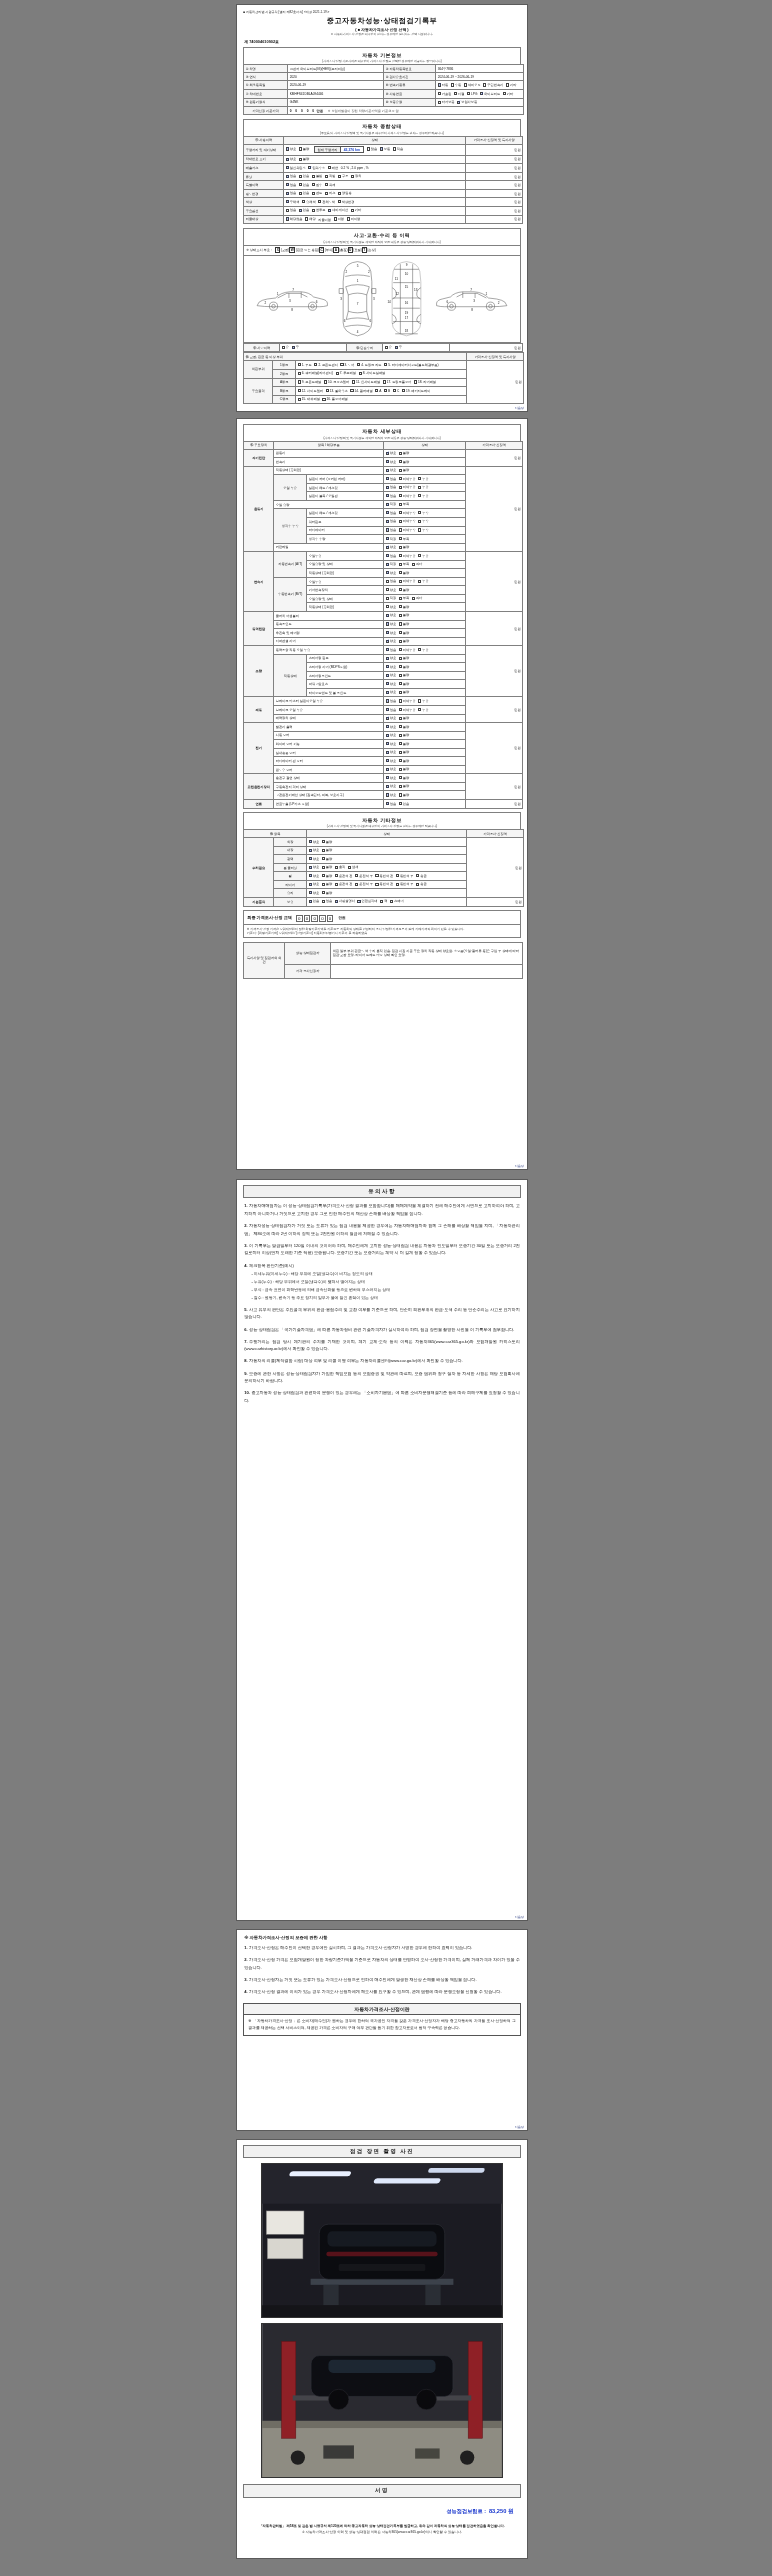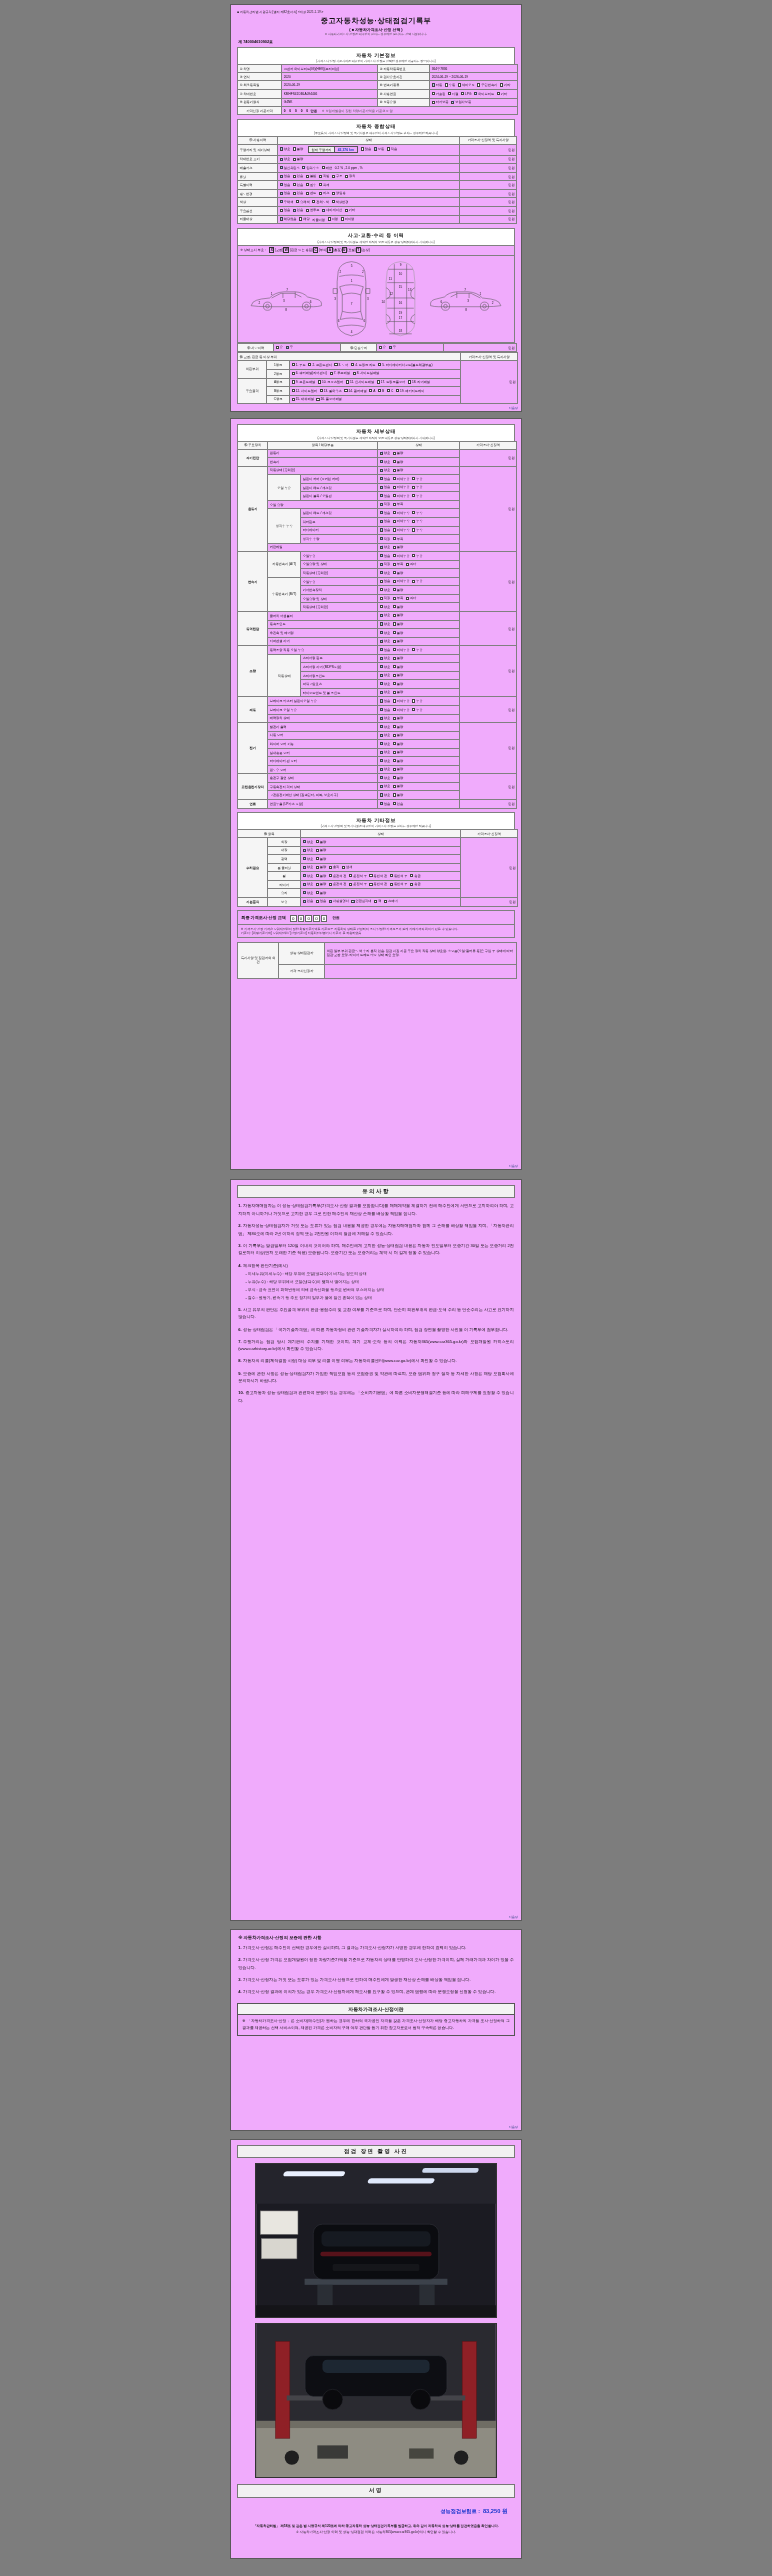--- a/index.html
+++ b/index.html
@@ -1,19 +1,19 @@
 <!DOCTYPE html>
 <html style="font-size:8.2px"><head>
 <meta charset="utf-8">
 <style>
 *{box-sizing:border-box;}
 html,body{margin:0;padding:0;}
 body{background:#7d7d7d;font-family:"Liberation Sans","DejaVu Sans",sans-serif;color:#111;}
 .canvas{position:relative;width:773px;height:2576px;background:#7d7d7d;overflow:hidden;}
-.page{position:absolute;left:230px;width:292px;background:#f0abfc;border:0.5px solid #5a5a5a;padding:4.6px 6.2px;overflow:hidden;}
+.page{position:absolute;left:236px;width:292px;background:#ffffff;border:0.5px solid #5a5a5a;padding:4.6px 6.2px;overflow:hidden;}
 .form-ref{font-size:3.1px;color:#222;}
 .doc-title{text-align:center;font-size:7.2px;font-weight:bold;letter-spacing:0.5px;margin-top:2.1px;}
 .doc-sub{text-align:center;font-size:3.9px;font-weight:bold;margin-top:1px;}
 .doc-subnote{text-align:center;font-size:2.9px;color:#444;margin-top:0.5px;}
 .doc-no{font-size:3.9px;font-weight:bold;margin:2.6px 0 1px 1px;}
 .sec-head{border:0.5px solid #808080;border-bottom:none;padding:1.5px 2.1px 1px;text-align:center;background:#fff;margin-top:3.6px;}
 .sec-title{font-weight:bold;font-size:4.9px;letter-spacing:0.5px;}
 .sec-note{display:block;font-size:2.9px;color:#333;margin-top:0.5px;}
 table.frm{border-collapse:collapse;width:100%;table-layout:fixed;}
 .frm td{border:0.5px solid #808080;font-size:3.2px;padding:1.5px 1.5px;vertical-align:middle;word-break:break-all;}

